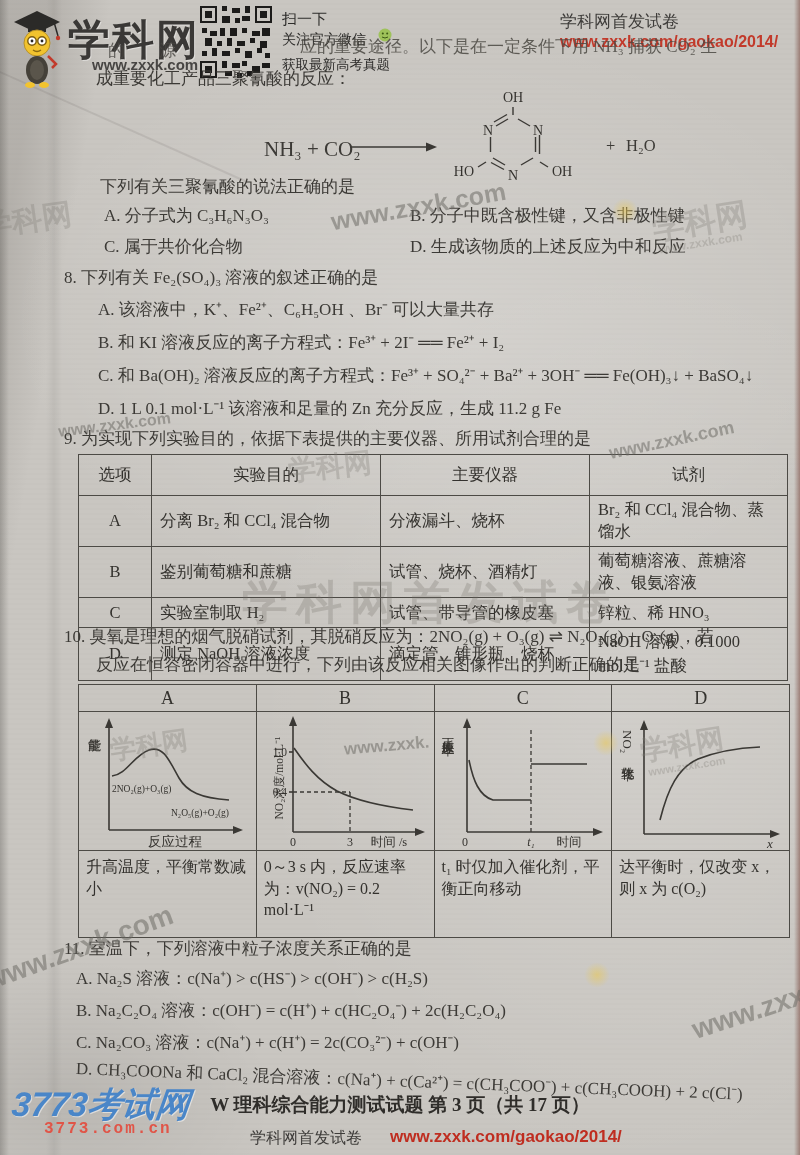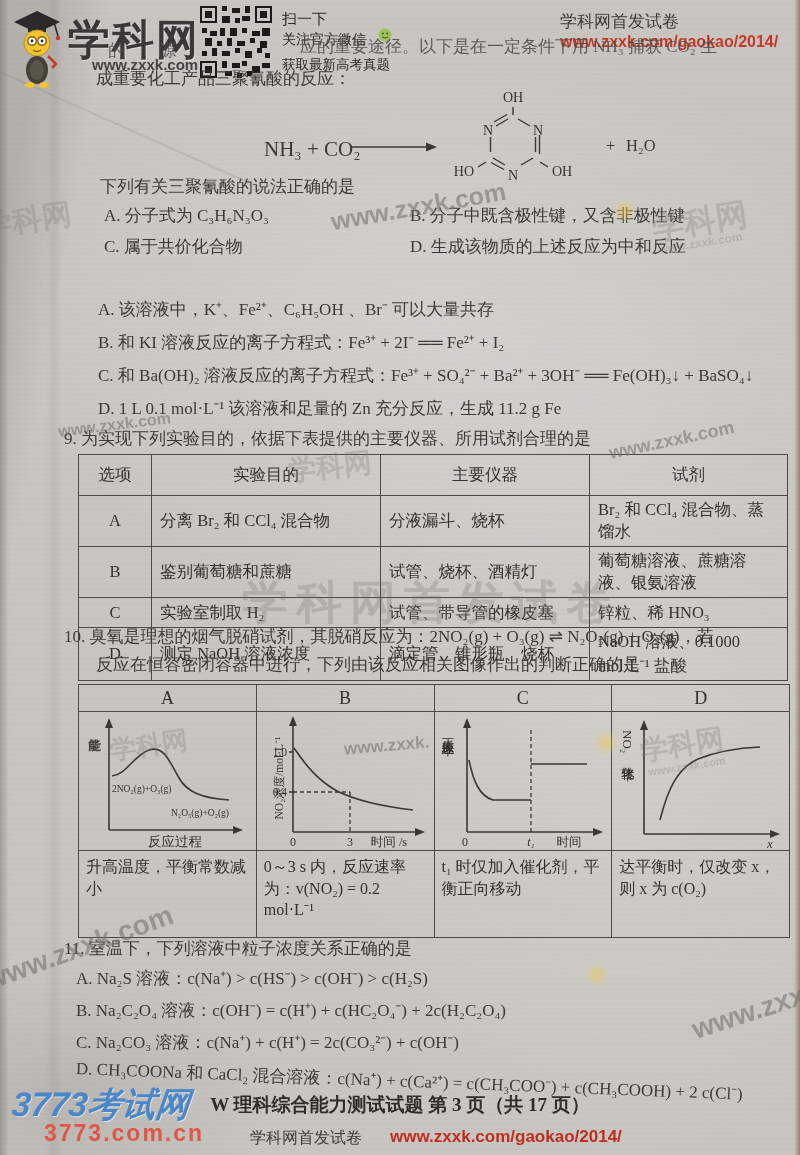--- a/index.html
+++ b/index.html
@@ -52,21 +52,21 @@
   .rlab{position:absolute;white-space:nowrap;font-size:11.5px;color:#34322e;transform:rotate(-90deg);}
   svg text{font-family:"Liberation Serif",serif;fill:#34322e;}
   .gline{stroke:#3a3834;stroke-width:1.6;fill:none;}
   .gdash{stroke:#3a3834;stroke-width:1.3;fill:none;stroke-dasharray:4 3;}
   .ghead{fill:#3a3834;stroke:none;}
   
   .f-page{font-size:19px;color:#2f2d2a;font-weight:bold;}
   .f-pub{font-size:16px;color:#3e3c3a;font-family:"Liberation Sans",sans-serif;}
   .f-url{font-size:17px;font-weight:bold;color:#bf2d20;font-family:"Liberation Sans",sans-serif;}
   .s3773{font-size:34px;font-weight:bold;font-style:italic;color:#4a86c8;font-family:"Liberation Sans",sans-serif;transform:skewX(-6deg);text-shadow:1px 1px 0 rgba(255,255,255,.5);}
-  .s3773url{font-size:23px;font-weight:bold;color:#e05548;font-family:Liberation Sans, sans-serif;letter-spacing:2px;}
+  .s3773url{font-size:16px;font-weight:bold;color:#e05548;font-family:Liberation Mono, monospace;letter-spacing:2px;}
 </style>
 </head>
 <body>
 
 <div id="page">
   <div class="abs edge-l"></div>
   <div class="abs edge-r"></div>
   <div class="abs crease-v"></div>
   <div class="abs crease-d"></div>
 
@@ -194,20 +194,21 @@
   </div>
   <div class="abs txt" style="left:606px;top:136px;font-size:16.5px;">+</div>
   <div class="abs txt" style="left:626px;top:136px;font-size:16.5px;">H₂O</div>
 
   <div class="abs txt" style="left:100px;top:176px;">下列有关三聚氰酸的说法正确的是</div>
   <div class="abs txt" style="left:104px;top:205px;">A. 分子式为 C₃H₆N₃O₃</div>
   <div class="abs txt" style="left:410px;top:205px;">B. 分子中既含极性键，又含非极性键</div>
   <div class="abs txt" style="left:104px;top:236px;">C. 属于共价化合物</div>
   <div class="abs txt" style="left:410px;top:236px;">D. 生成该物质的上述反应为中和反应</div>
 
+  <div class="abs txt" style="left:64px;top:267px;">8. 下列有关 Fe₂(SO₄)₃ 溶液的叙述正确的是</div>
   <div class="abs txt" style="left:98px;top:299px;">A. 该溶液中，K⁺、Fe²⁺、C₆H₅OH 、Br⁻ 可以大量共存</div>
   <div class="abs txt" style="left:98px;top:332px;">B. 和 KI 溶液反应的离子方程式：Fe³⁺ + 2I⁻ ══ Fe²⁺ + I₂</div>
   <div class="abs txt" style="left:98px;top:365px;width:690px;">C. 和 Ba(OH)₂ 溶液反应的离子方程式：Fe³⁺ + SO₄²⁻ + Ba²⁺ + 3OH⁻ ══ Fe(OH)₃↓ + BaSO₄↓</div>
   <div class="abs txt" style="left:98px;top:398px;">D. 1 L 0.1 mol·L⁻¹ 该溶液和足量的 Zn 充分反应，生成 11.2 g Fe</div>
 
   <div class="abs txt" style="left:64px;top:428px;">9. 为实现下列实验目的，依据下表提供的主要仪器、所用试剂合理的是</div>
   <table class="abs t9" style="left:78px;top:454px;border-radius:28px;">
     <tbody>
         <tr>
       <td class="c0 hd">选项</td>

